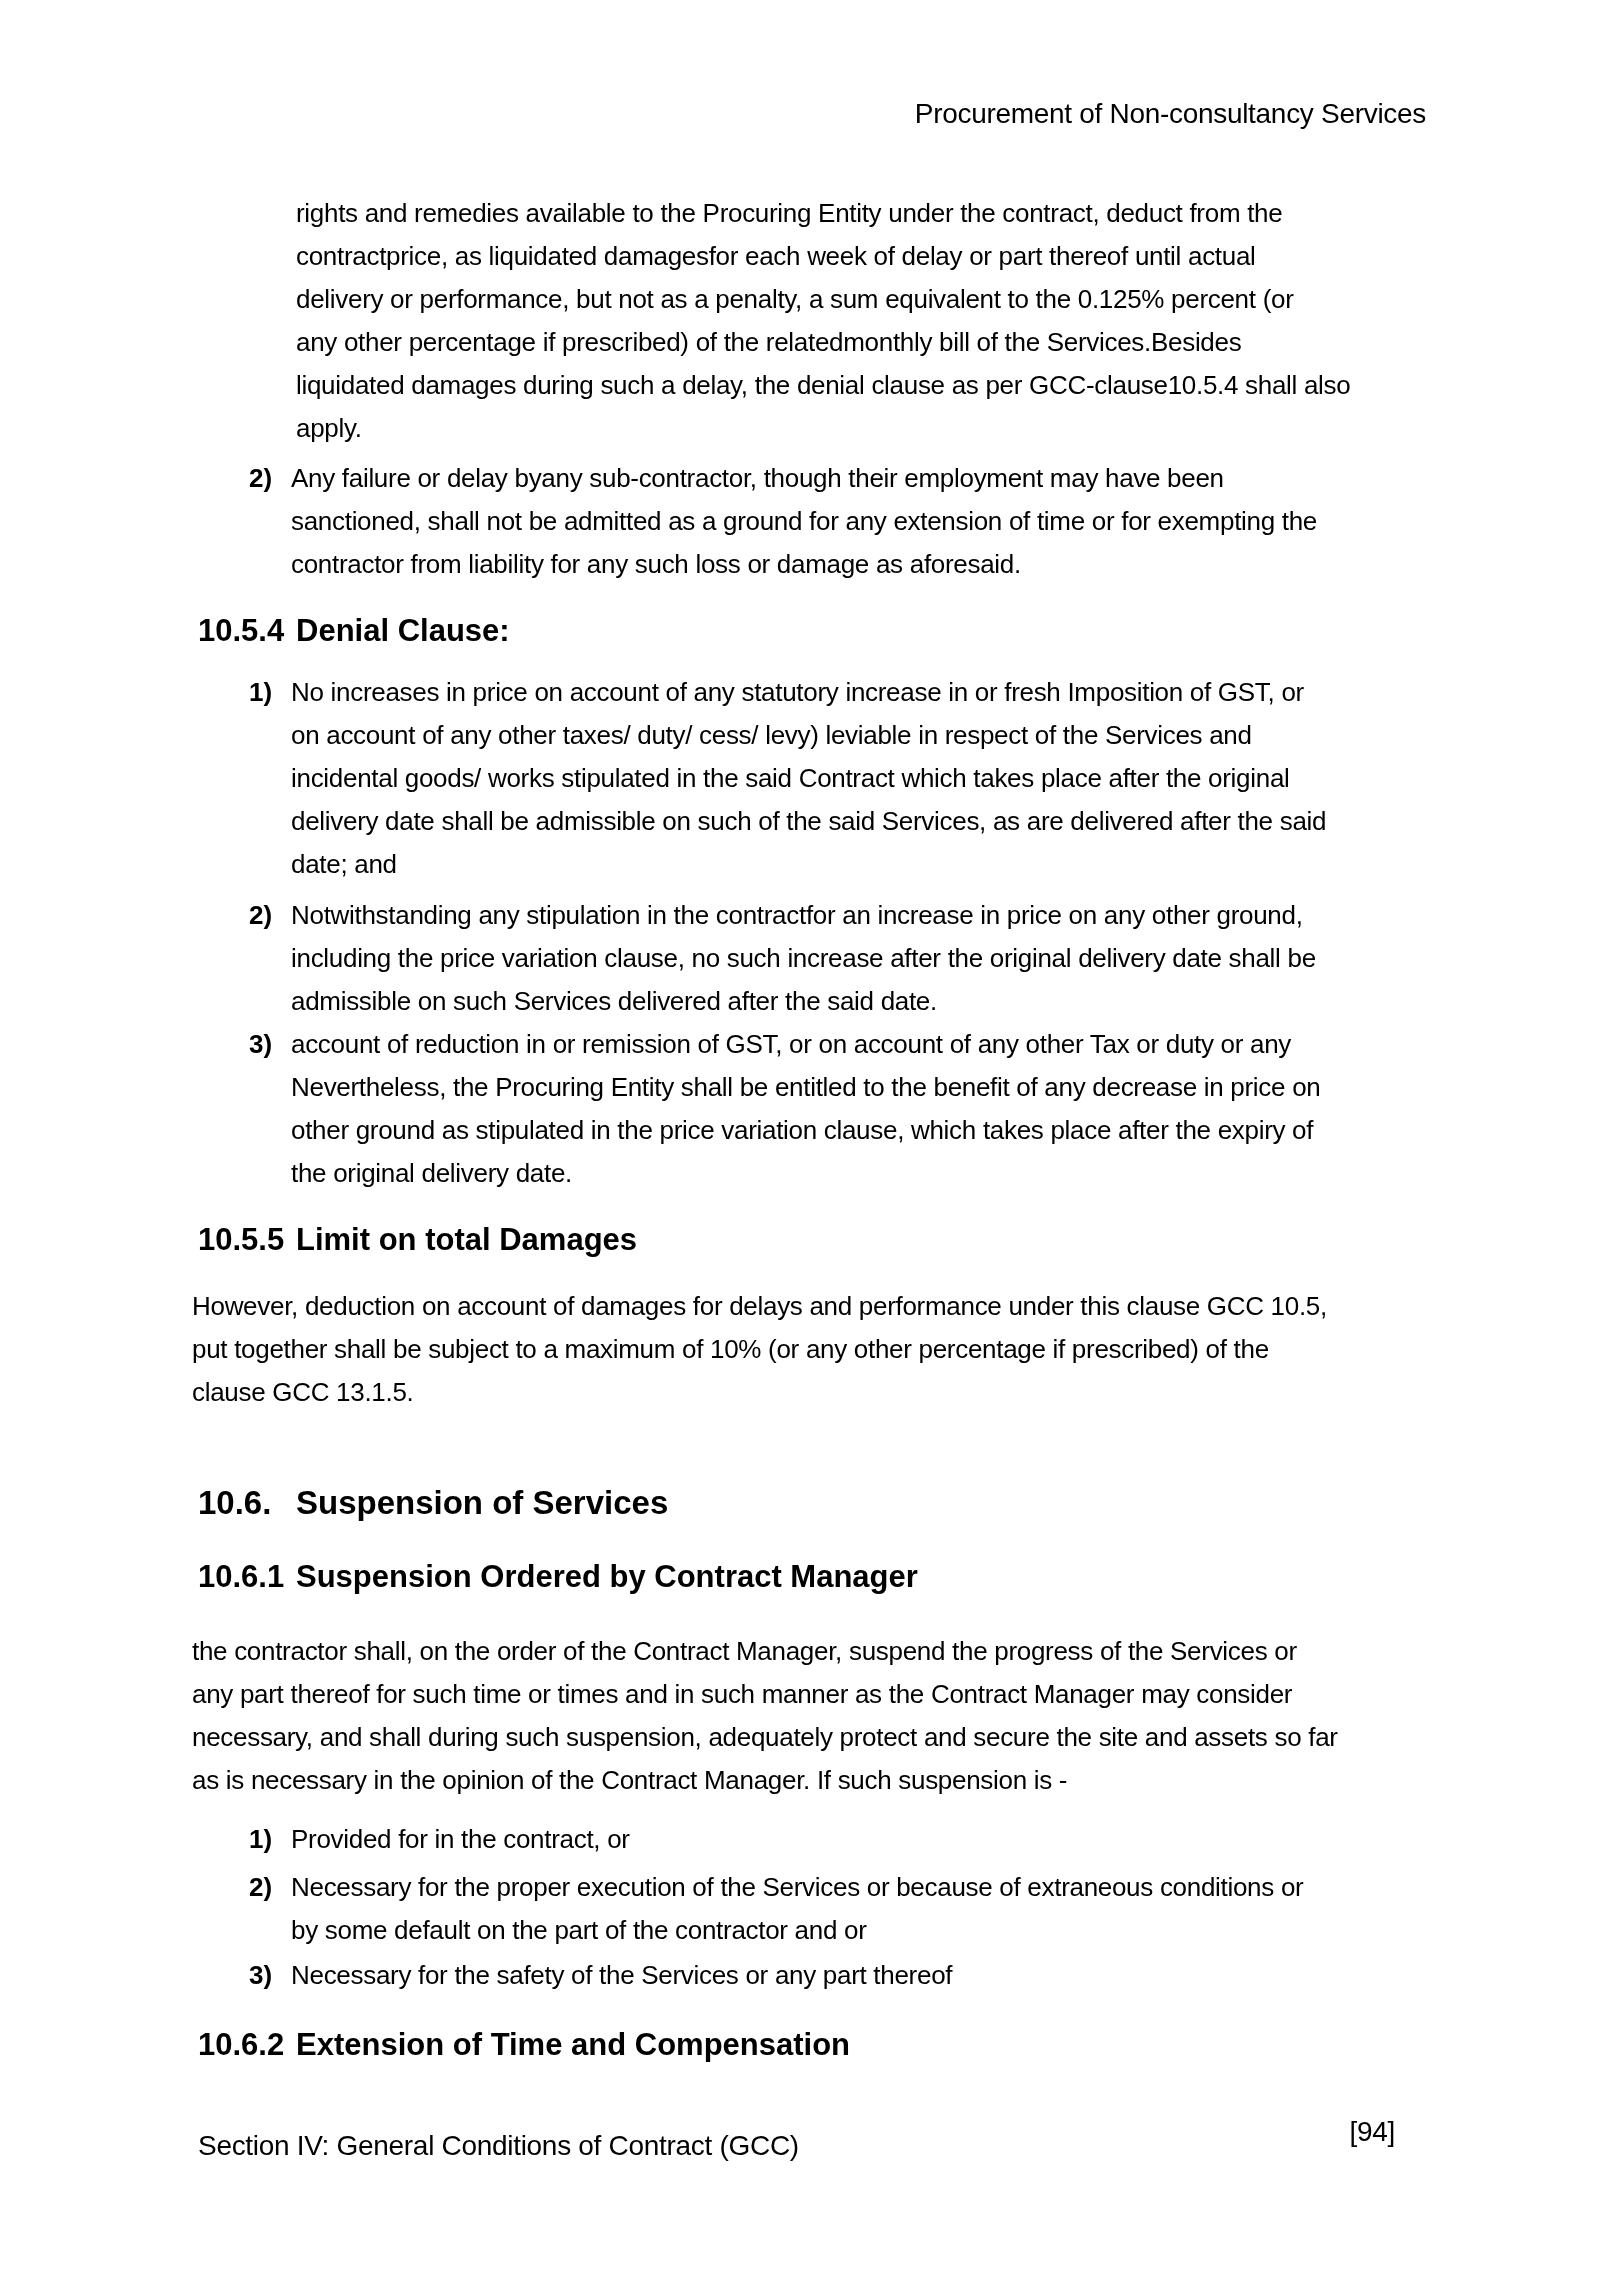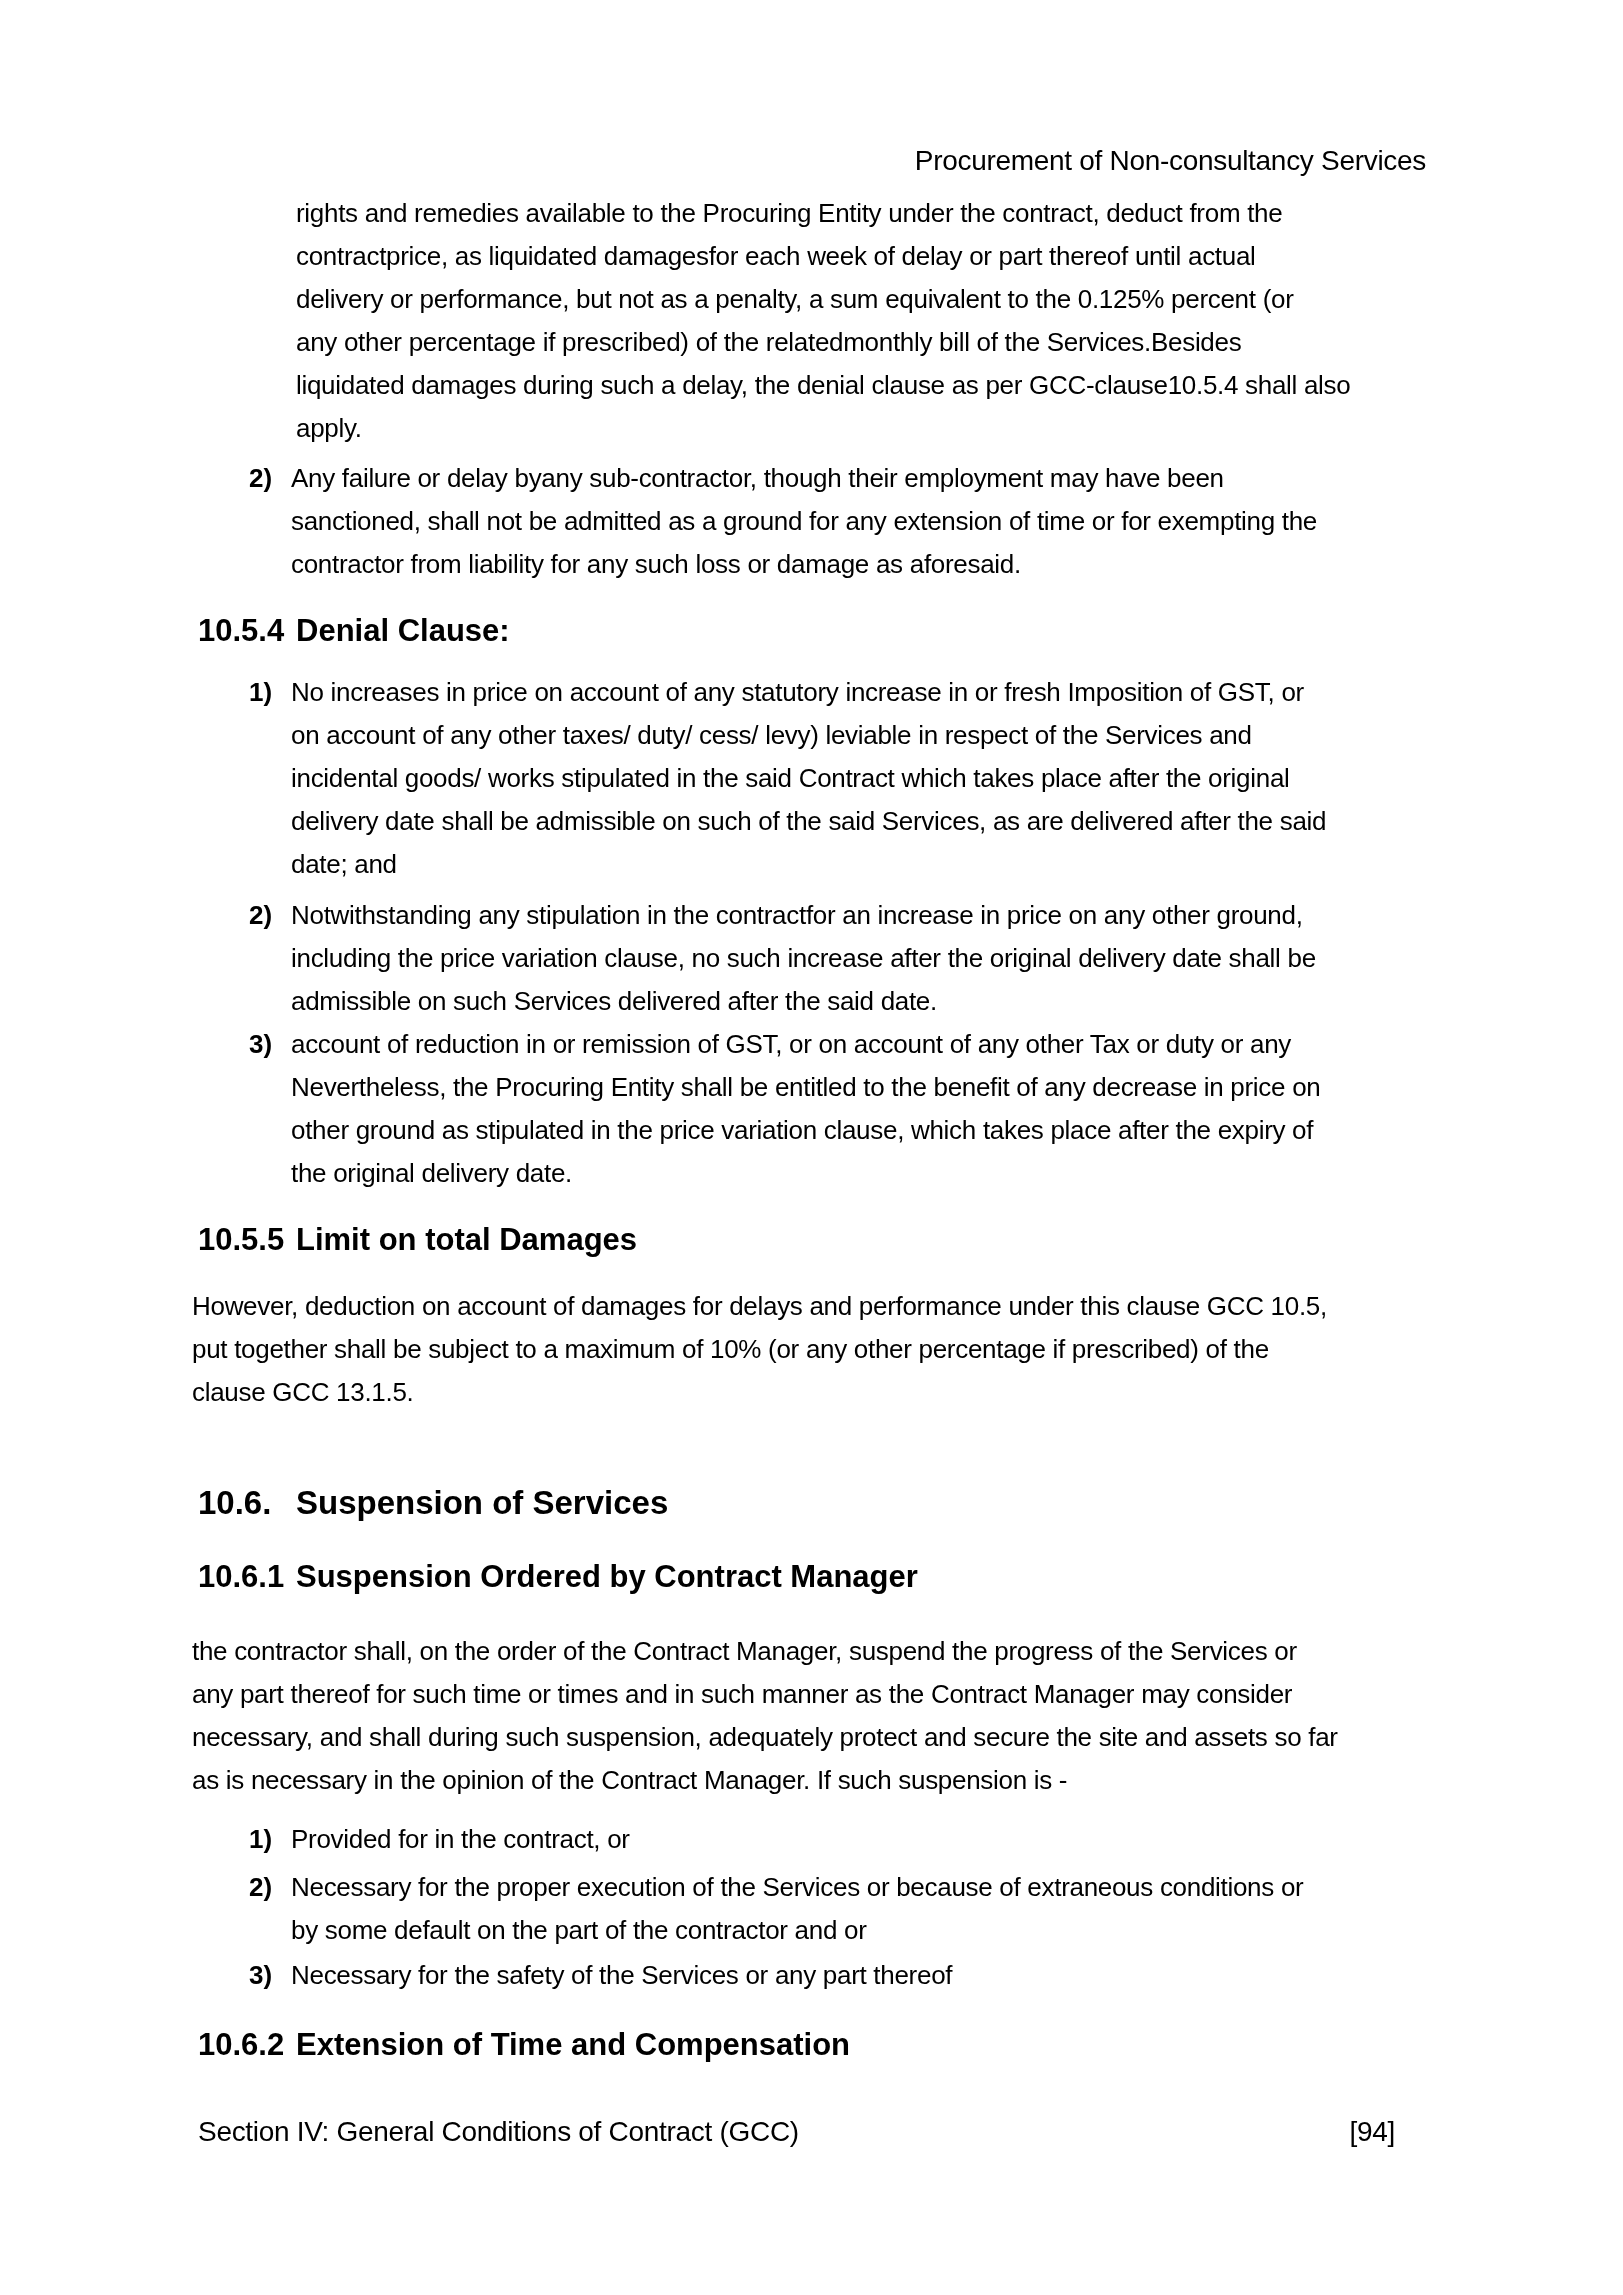--- a/index.html
+++ b/index.html
@@ -11,21 +11,20 @@
     font-family:"Liberation Sans",sans-serif;
     overflow:hidden;
   }
   .hdr{
     position:absolute;
     top:97px;left:198px;right:197px;
     font-size:28px;line-height:33px;
     text-align:right;
     letter-spacing:-0.3px;
     white-space:nowrap;
-    margin-top:47px;
   }
   .block{position:absolute;}
   .para{left:192px;width:1283px;}
   .cont{left:296px;width:1191px;}
   .li{left:249px;width:1230px;}
   .line{
     font-size:26px;line-height:43px;
     letter-spacing:-0.3px;
     white-space:nowrap;
   }
@@ -44,21 +43,21 @@
   .h .h-num{width:98px;}
   .h-lg .h-num,.h-lg .h-text{
     font-size:33px;line-height:46px;
   }
   .ftr{
     position:absolute;
     top:2115px;left:198px;right:228px;
     font-size:28px;line-height:33px;
     letter-spacing:-0.3px;
   }
-  .ftr .ftr-left{position:absolute;left:0;top:0;white-space:nowrap;}
+  .ftr .ftr-left{position:absolute;left:0;top:14px;white-space:nowrap;}
   .ftr .ftr-right{position:absolute;right:0;top:0;white-space:nowrap;}
 </style>
 </head>
 <body>
 
 <div class="page">
 
   <div class="hdr">Procurement of Non-consultancy Services</div>
 
   <div id="blocks">

